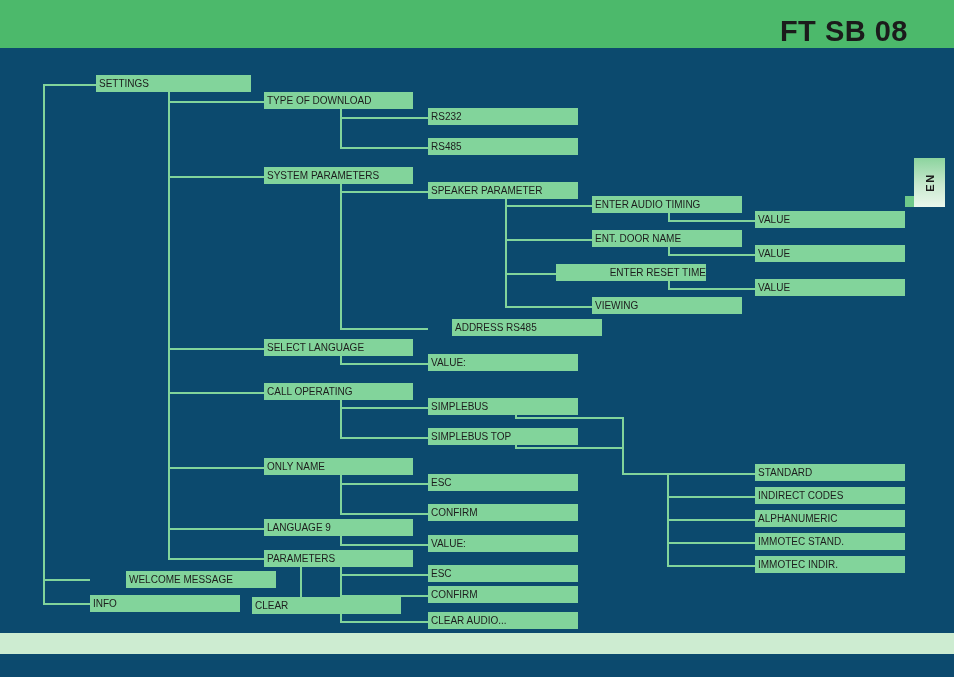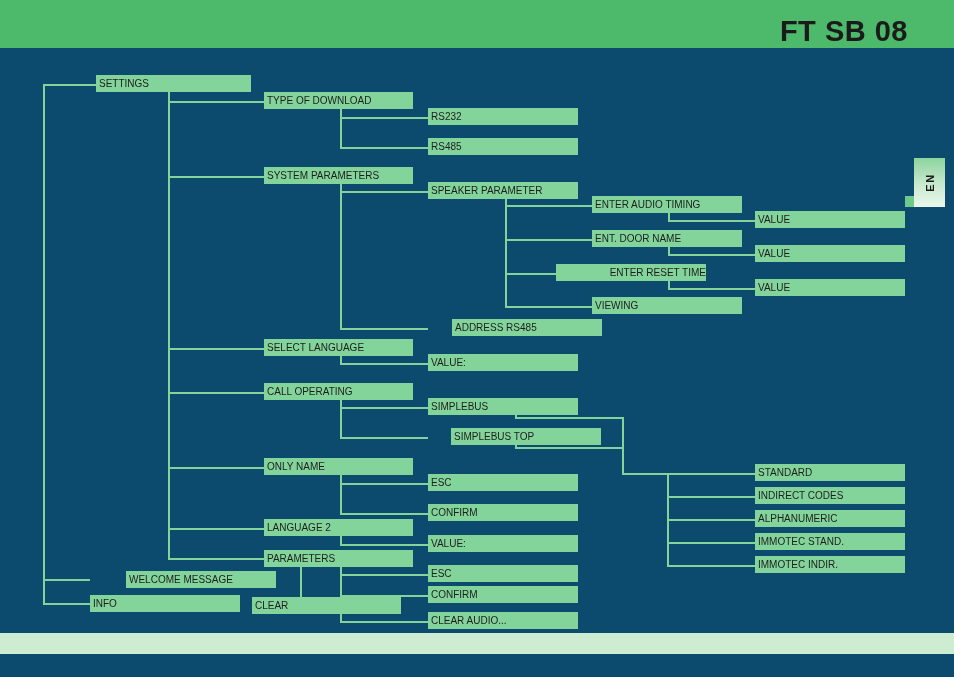--- a/index.html
+++ b/index.html
@@ -191,25 +191,25 @@
       <div class="node" style="left: 592px; top: 230px; width: 150px;">ENT. DOOR NAME</div>
       <div class="node" style="left: 755px; top: 245px; width: 150px;">VALUE</div>
       <div class="node" style="left: 556px; top: 264px; width: 150px; text-align: right;">ENTER RESET TIME</div>
       <div class="node" style="left: 755px; top: 279px; width: 150px;">VALUE</div>
       <div class="node" style="left: 592px; top: 297px; width: 150px;">VIEWING</div>
       <div class="node" style="left: 452px; top: 319px; width: 150px;">ADDRESS RS485</div>
       <div class="node" style="left: 264px; top: 339px; width: 149px;">SELECT LANGUAGE</div>
       <div class="node" style="left: 428px; top: 354px; width: 150px;">VALUE:</div>
       <div class="node" style="left: 264px; top: 383px; width: 149px;">CALL OPERATING</div>
       <div class="node" style="left: 428px; top: 398px; width: 150px;">SIMPLEBUS</div>
-      <div class="node" style="left: 428px; top: 428px; width: 150px; margin-left: 23px;">SIMPLEBUS TOP</div>
+      <div class="node" style="left: 428px; top: 428px; width: 150px;">SIMPLEBUS TOP</div>
       <div class="node" style="left: 264px; top: 458px; width: 149px;">ONLY NAME</div>
       <div class="node" style="left: 428px; top: 474px; width: 150px;">ESC</div>
       <div class="node" style="left: 428px; top: 504px; width: 150px;">CONFIRM</div>
-      <div class="node" style="left: 264px; top: 519px; width: 149px;">LANGUAGE 2</div>
+      <div class="node" style="left: 264px; top: 519px; width: 149px;">LANGUAGE 9</div>
       <div class="node" style="left: 428px; top: 535px; width: 150px;">VALUE:</div>
       <div class="node" style="left: 264px; top: 550px; width: 149px;">PARAMETERS</div>
       <div class="node" style="left: 428px; top: 565px; width: 150px;">ESC</div>
       <div class="node" style="left: 428px; top: 586px; width: 150px;">CONFIRM</div>
       <div class="node" style="left: 252px; top: 597px; width: 149px;">CLEAR</div>
       <div class="node" style="left: 428px; top: 612px; width: 150px;">CLEAR AUDIO...</div>
       <div class="node" style="left: 90px; top: 571px; width: 150px; margin-left: 36px;">WELCOME MESSAGE</div>
       <div class="node" style="left: 90px; top: 595px; width: 150px;">INFO</div>
       <div class="node" style="left: 755px; top: 464px; width: 150px;">STANDARD</div>
       <div class="node" style="left: 755px; top: 487px; width: 150px;">INDIRECT CODES</div>

